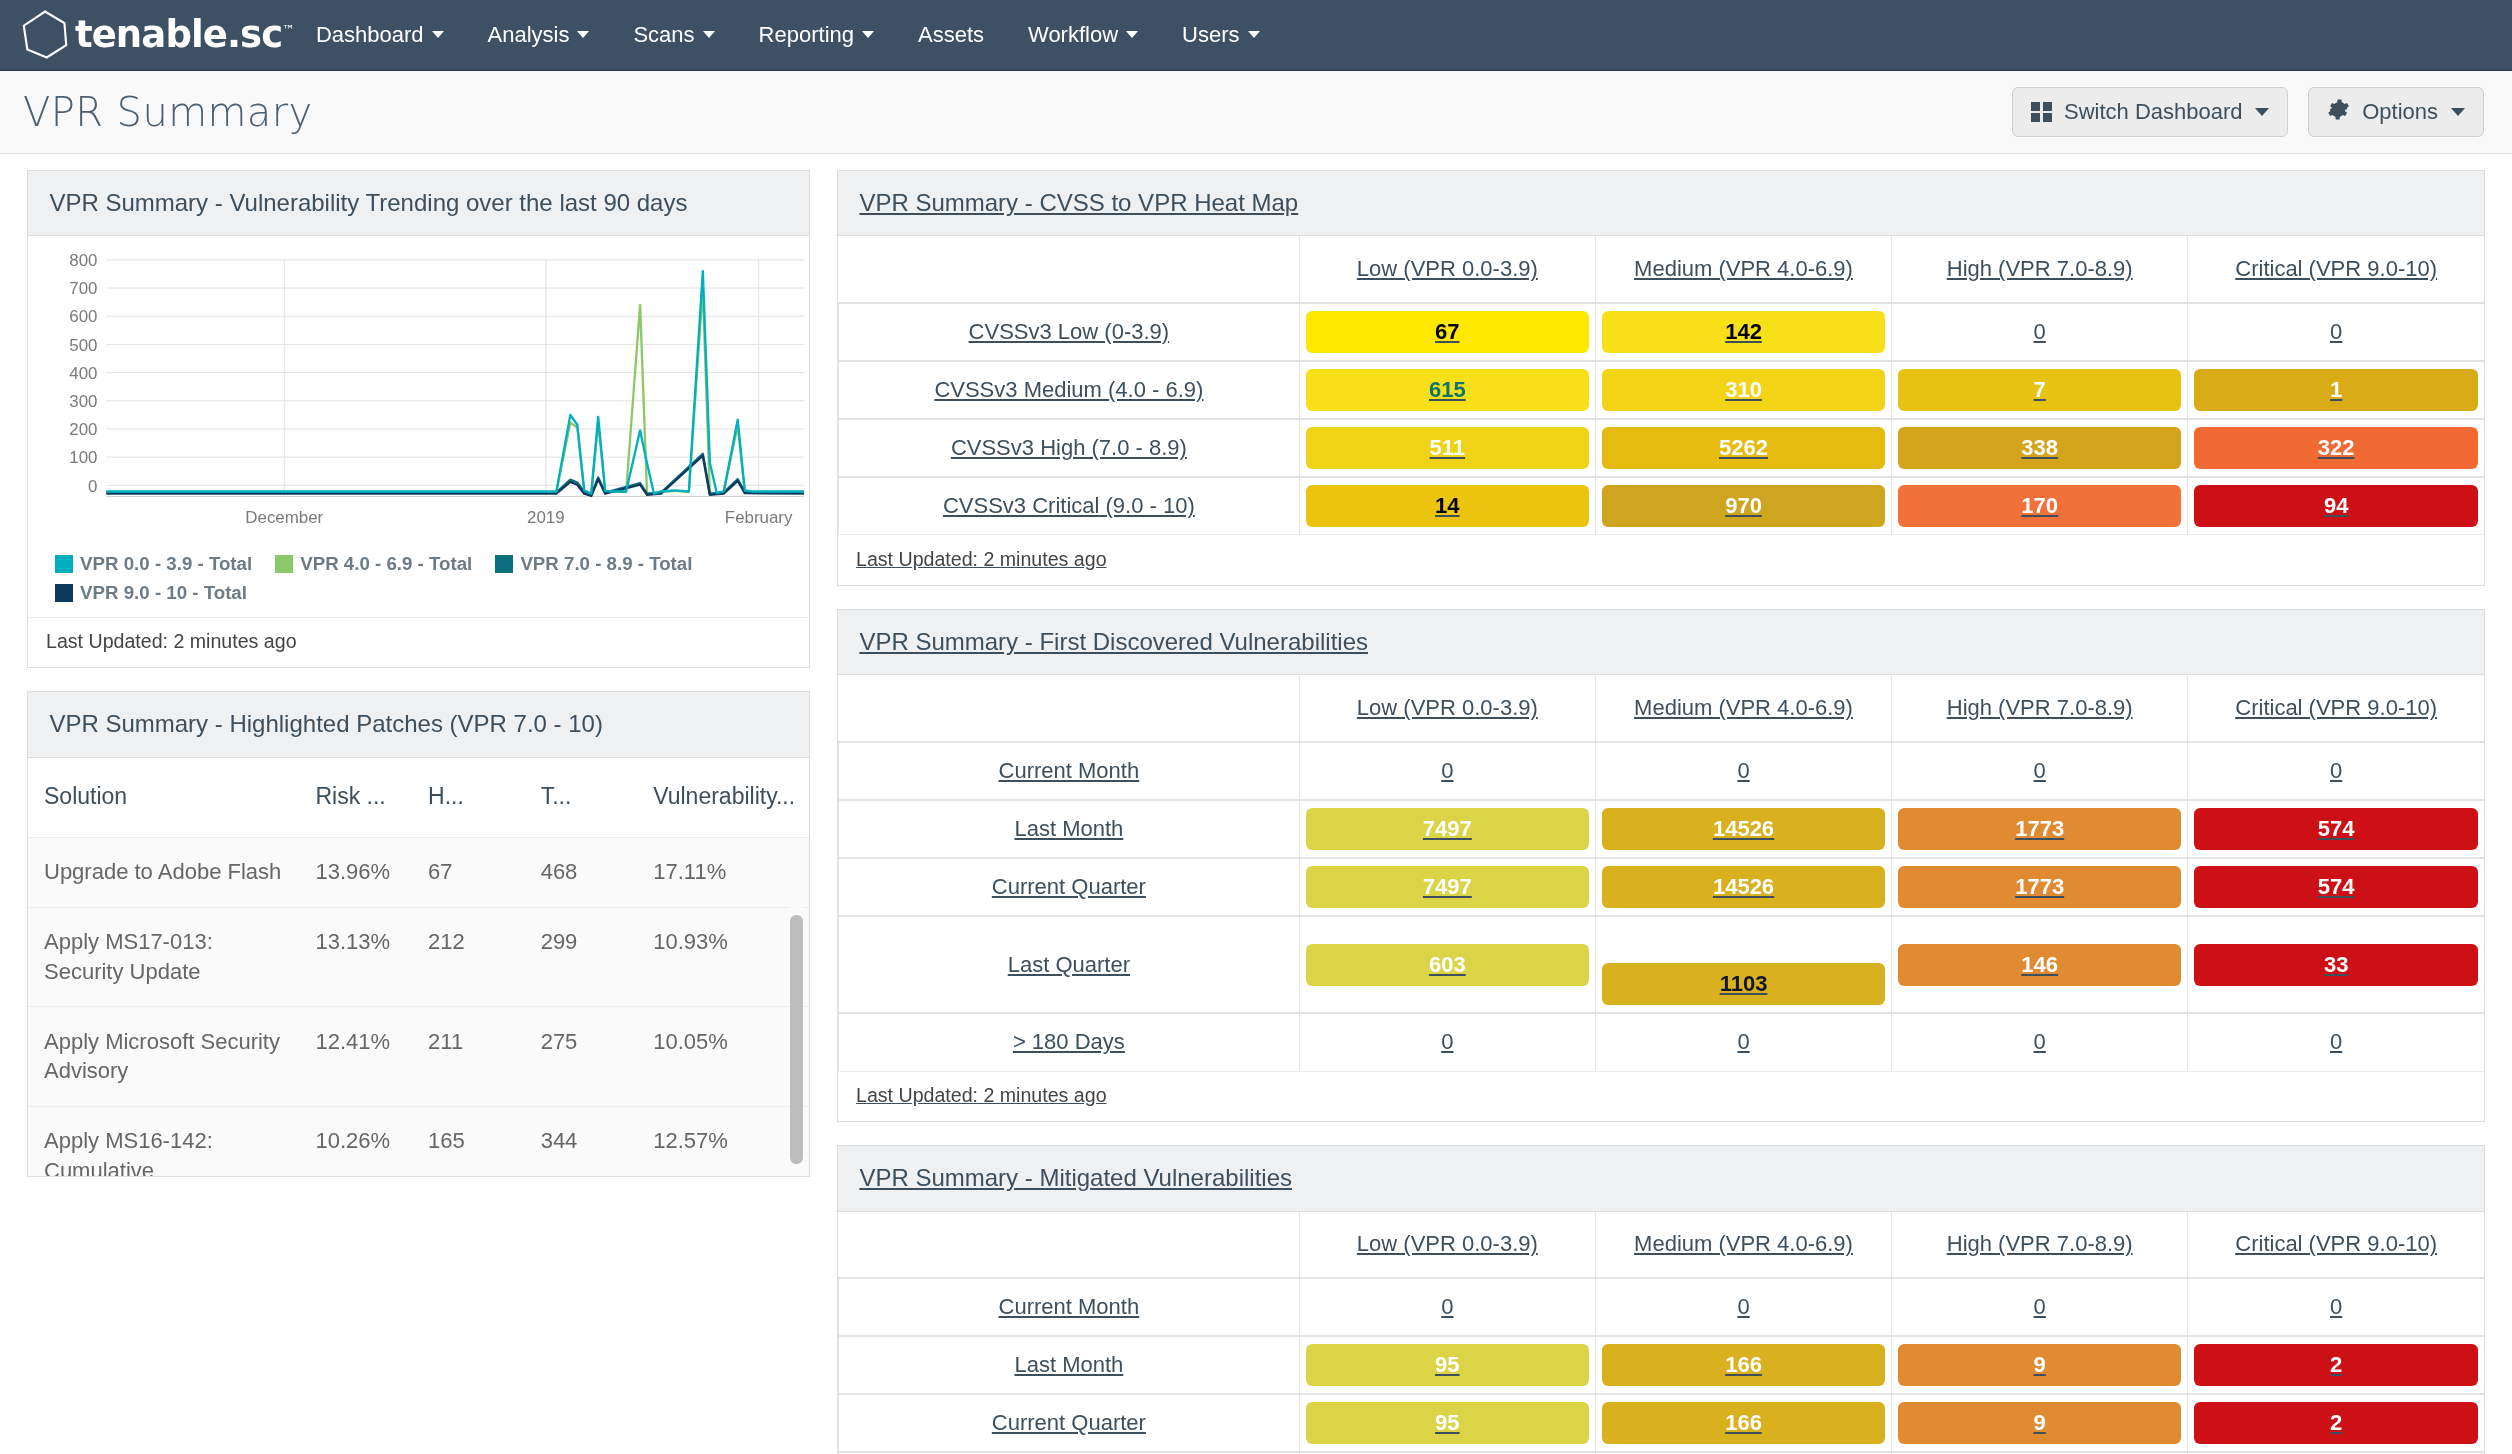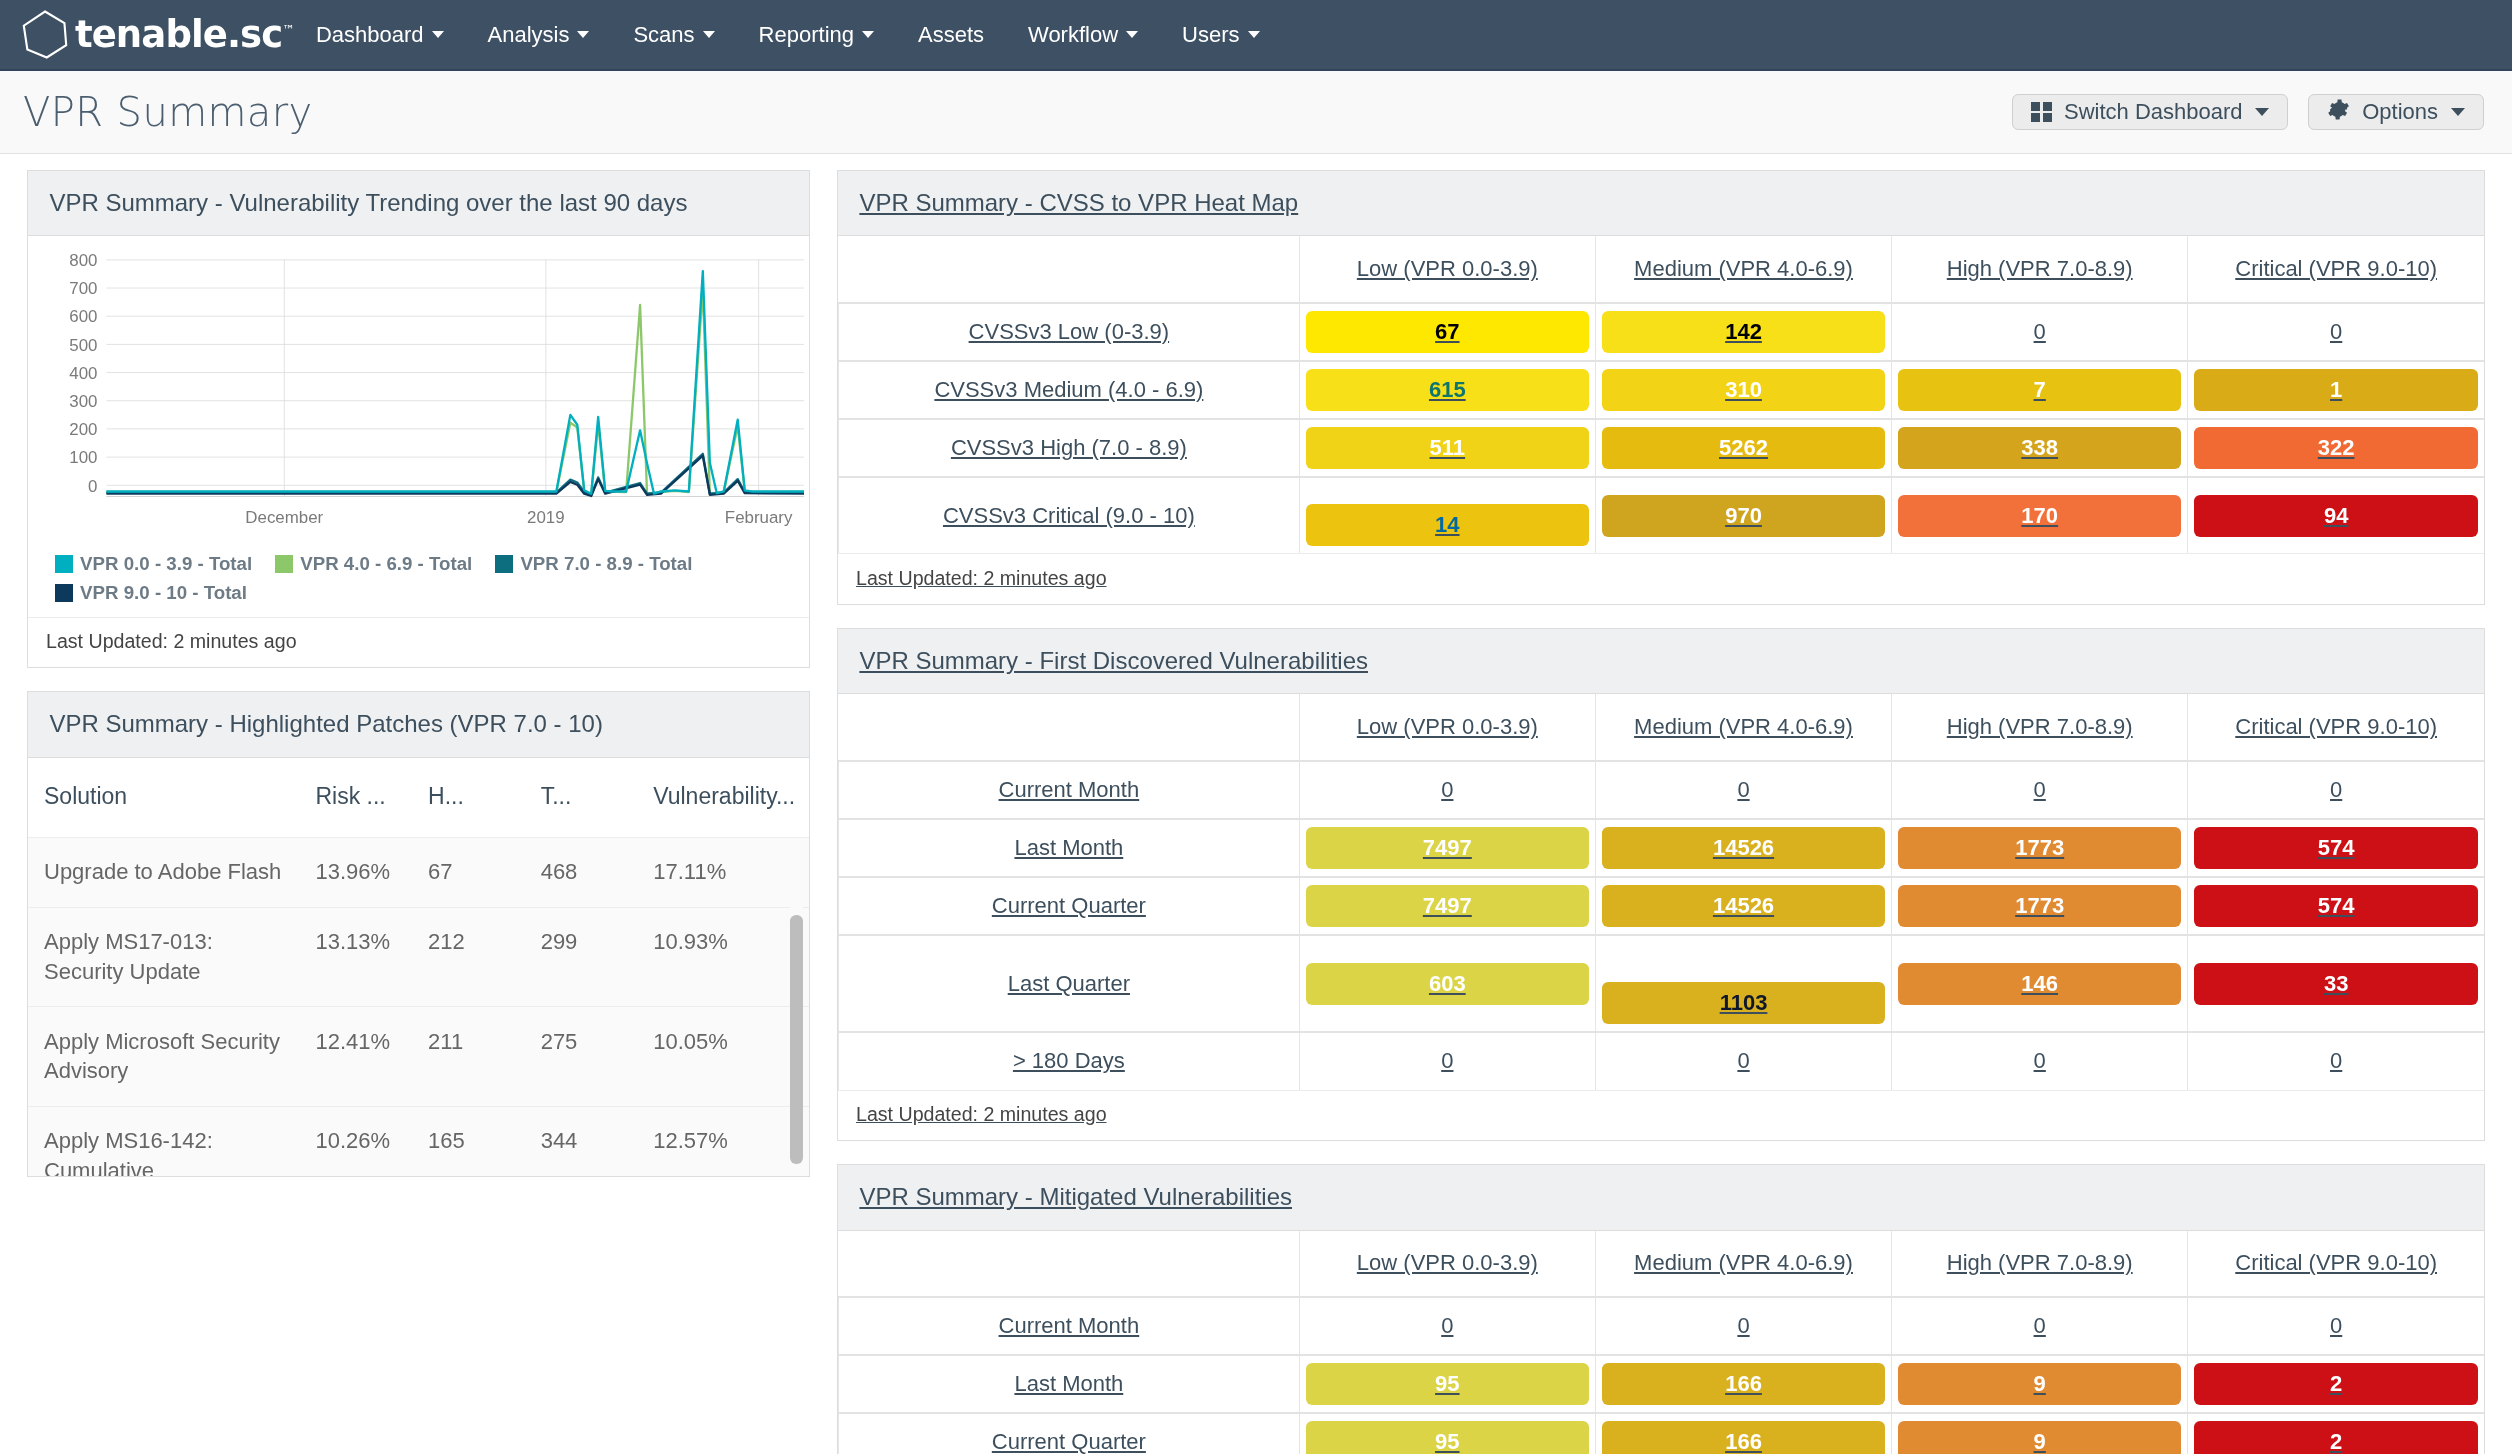--- a/index.html
+++ b/index.html
@@ -46,21 +46,21 @@
     display:flex; align-items:center; justify-content:space-between;
     padding: 0 28.5px 0 23px;
   }
   #pagetitle {
     font-size: 40px; font-weight: 300; color:#4c5f70;
     font-family: "DejaVu Sans", sans-serif; letter-spacing:0.4px;
   }
   .hdr-btns { display:flex; gap:19.6px; }
   .btn {
     background:#ececec; border:0.9px solid #cfcfcf; border-radius:6.2px;
-    height:36px; padding: 0 18px; display:flex; align-items:center; gap:12.5px;
+    height:50px; padding: 0 18px; display:flex; align-items:center; gap:12.5px;
     font-size:22px; color:#3d4f5d; cursor:pointer;
   }
   .caret-dark {
     width:0;height:0;border-left:7.1px solid transparent;
     border-right:7.1px solid transparent;border-top:8px solid #3d4f5d;
     display:inline-block;
   }
   .grid-icon { display:grid; grid-template-columns:9px 9px; gap:2.7px; }
   .grid-icon i { width:9px;height:9px;background:#3d4f5d; display:block;}
 
@@ -362,21 +362,21 @@
                 <td>
                   <span class="chip" style="background: rgb(211, 164, 28); color: rgb(255, 255, 255);">338</span>
                 </td>
                 <td>
                   <span class="chip" style="background: rgb(242, 106, 51); color: rgb(255, 255, 255);">322</span>
                 </td>
               </tr>
               <tr>
                 <td class="rowhdr">CVSSv3 Critical (9.0 - 10)</td>
                 <td>
-                  <span class="chip" style="background: rgb(236, 196, 15); color: #0369a1; margin-top: 19px;">14</span>
+                  <span class="chip" style="background: rgb(236, 196, 15); color: #000000;">14</span>
                 </td>
                 <td>
                   <span class="chip" style="background: rgb(207, 164, 31); color: rgb(255, 255, 255);">970</span>
                 </td>
                 <td>
                   <span class="chip" style="background: rgb(242, 112, 58); color: rgb(255, 255, 255);">170</span>
                 </td>
                 <td>
                   <span class="chip" style="background: rgb(204, 16, 22); color: rgb(255, 255, 255);">94</span>
                 </td>

